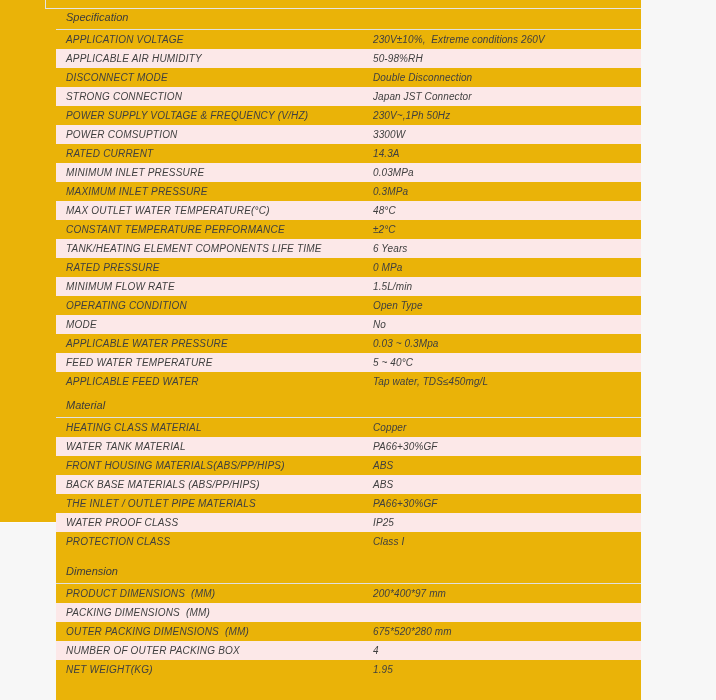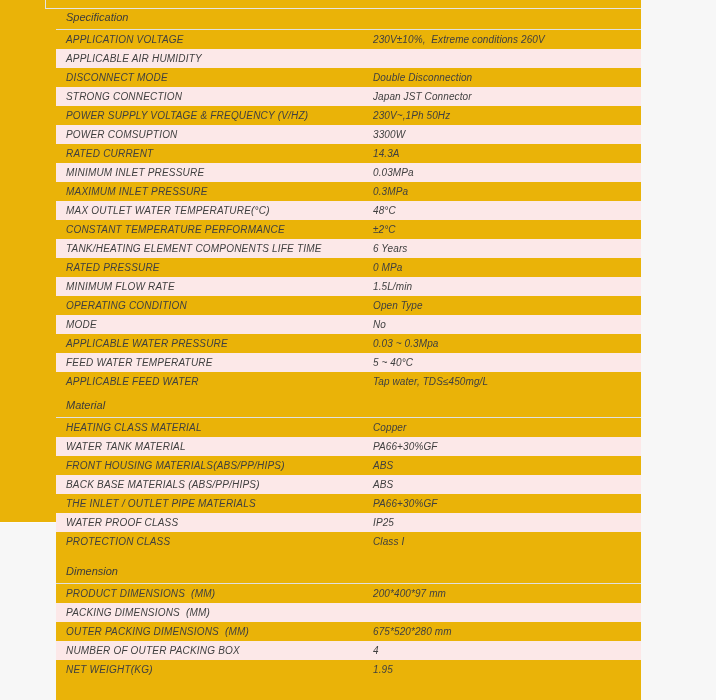--- a/index.html
+++ b/index.html
@@ -35,20 +35,21 @@
       <div class="section sec-0">
         <div class="section-header">
           <span class="section-title">Specification</span>
         </div>
         <div class="row">
           <span class="row-label">APPLICATION VOLTAGE</span>
           <span class="row-value">230V±10%,  Extreme conditions 260V</span>
         </div>
         <div class="row striped">
           <span class="row-label">APPLICABLE AIR HUMIDITY</span>
+          <span class="row-value">50-98%RH</span>
         </div>
         <div class="row">
           <span class="row-label">DISCONNECT MODE</span>
           <span class="row-value">Double Disconnection</span>
         </div>
         <div class="row striped">
           <span class="row-label">STRONG CONNECTION</span>
           <span class="row-value">Japan JST Connector</span>
         </div>
         <div class="row">

